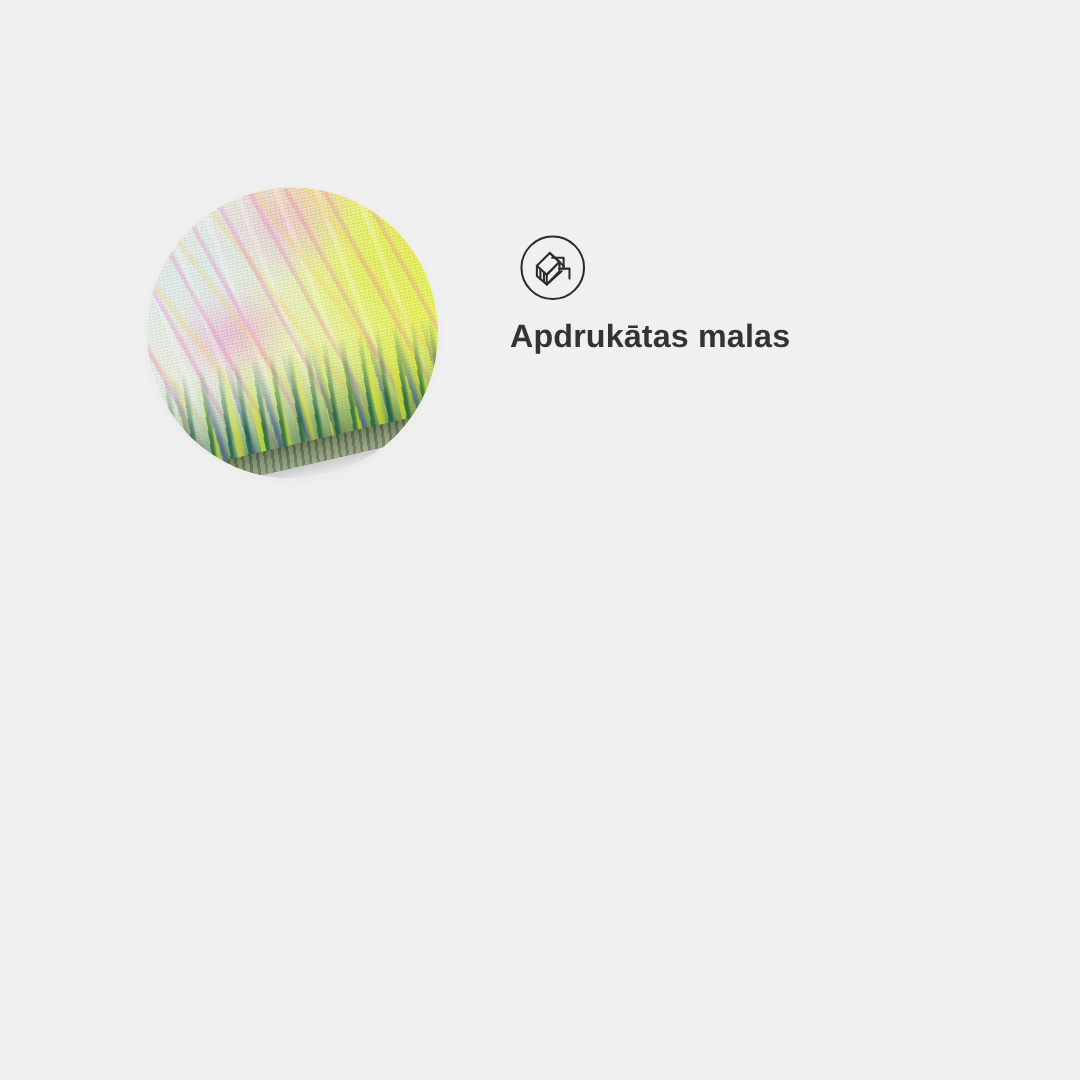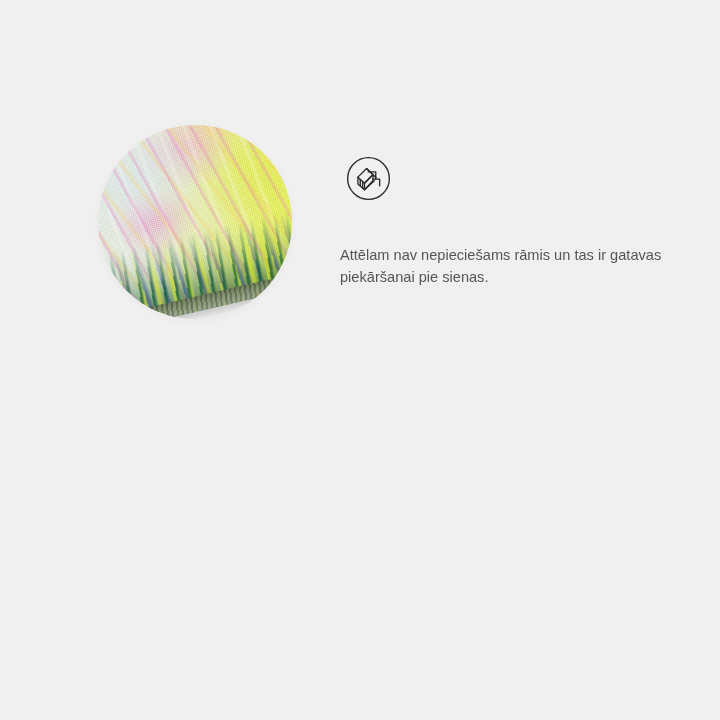--- a/index.html
+++ b/index.html
@@ -174,22 +174,22 @@
         <path d="M13.2 22.6 L22.0 13.9 L28.6 20.0 L19.9 28.8 Z"></path>
         <path d="M13.2 22.6 L13.2 29.6 L19.9 35.4 L19.9 28.8"></path>
         <path d="M19.9 28.8 L28.6 20.0 L28.6 26.4 L19.9 35.4"></path>
         <path d="M15.6 25.0 L15.6 31.6 M18.0 27.2 L18.0 33.6"></path>
         <path d="M22.0 13.9 L31.6 23.0 M19.9 35.4 L30.0 26.4"></path>
         <path d="M23.6 17.2 L31.4 17.2 L31.4 24.6"></path>
         <path d="M28.3 24.6 L35.4 24.6 L35.4 31.4"></path>
       </svg>
     </div>
 
-
-    <p class="feature-desc" id="desc-printed-edges">Attēlam nav nepieciešams rāmis un tas ir gatavas piekāršanai pie sienas.</p>
+    <h3 class="feature-title" id="title-printed-edges">Apdrukātas malas</h3>
+
   </section>
 
   <section class="feature" id="feature-2">
 
     
 
     
 
     
 

